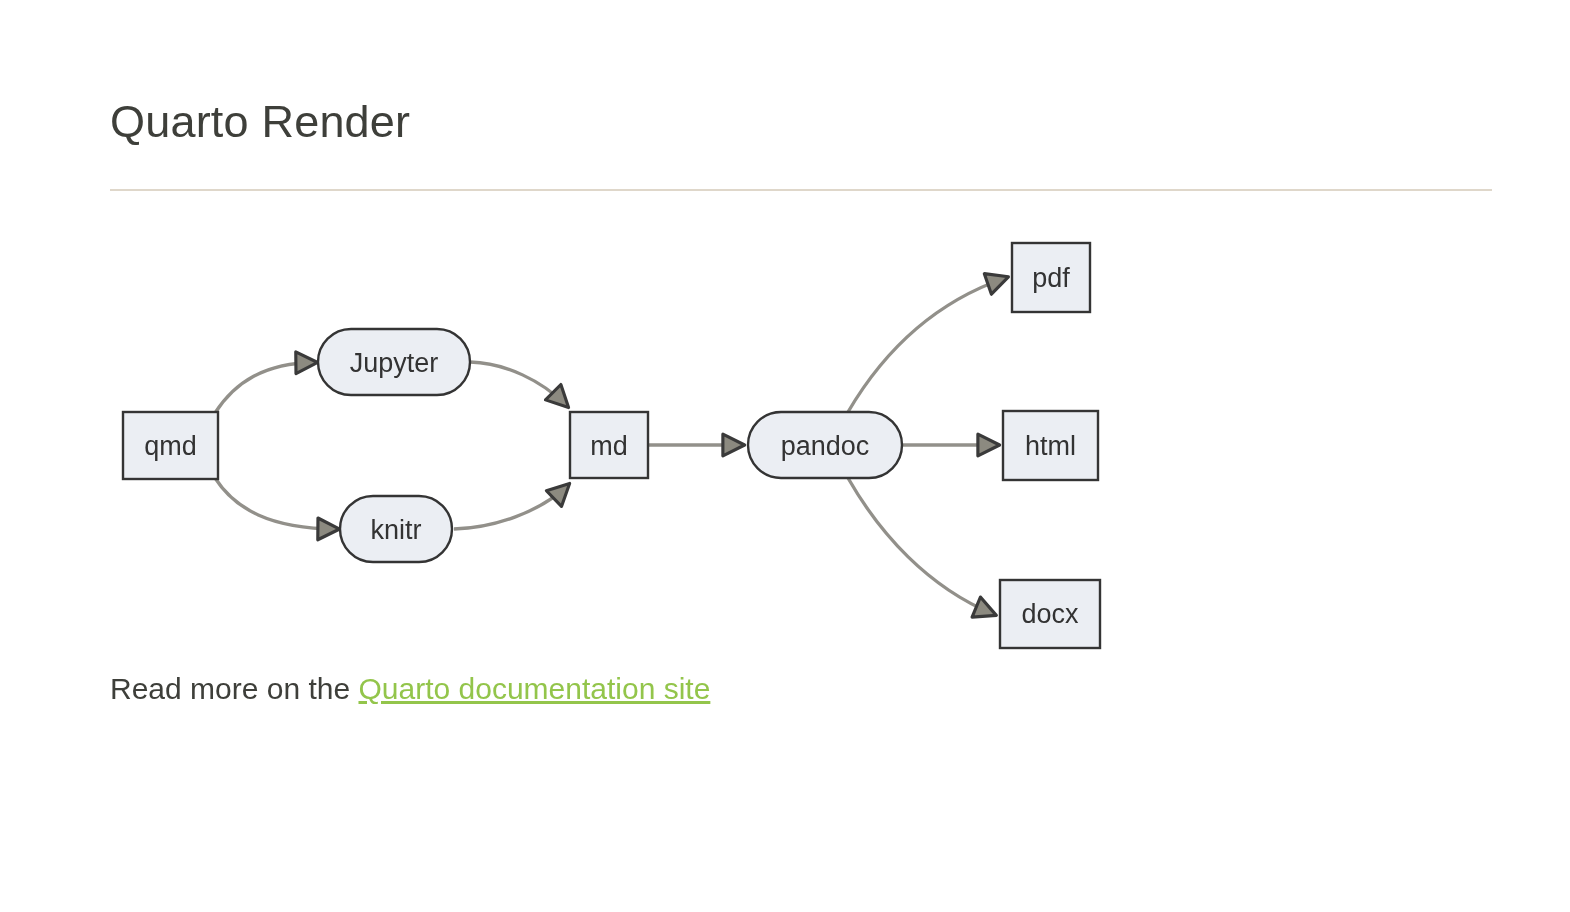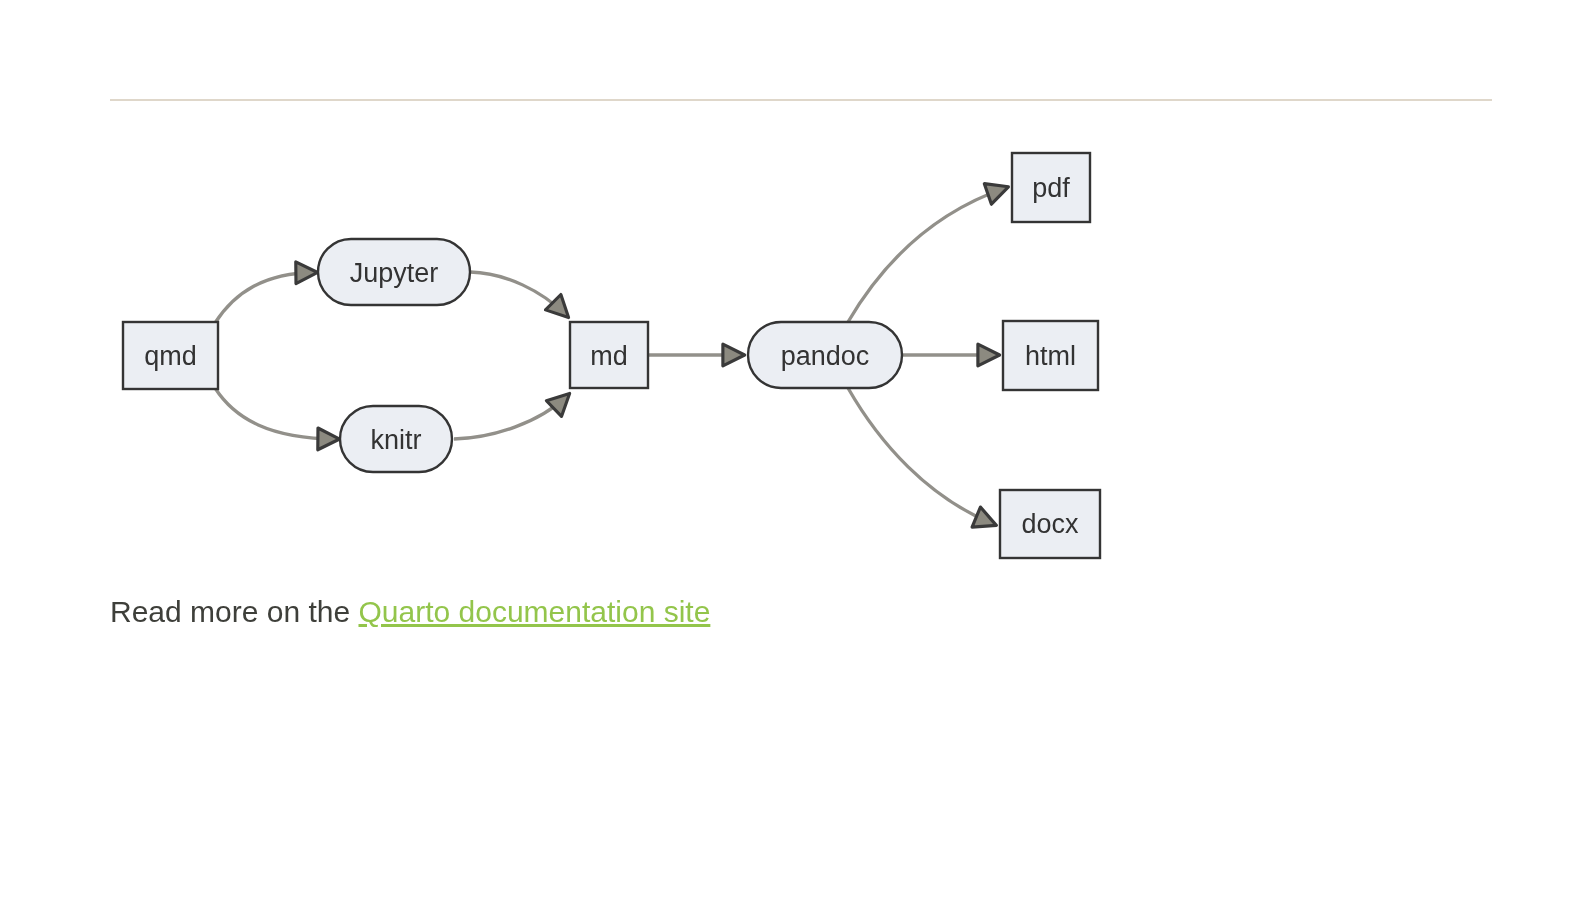--- a/index.html
+++ b/index.html
@@ -41,36 +41,37 @@
     font-size: 27px;
     fill: #333333;
     text-anchor: middle;
   }
   .edge {
     fill: none;
     stroke: #92908A;
     stroke-width: 3.3;
   }
   p.read-more {
-    margin-top: 13px;
+    margin-top: 0;
     font-size: 30px;
     line-height: 1.4;
     color: #3E3F3A;
   }
   a.doc-link {
     color: #93C54B;
     text-decoration: underline;
     cursor: pointer;
   }
 </style>
 </head>
 <body>
 
 <div class="content">
 
+  <h1 class="page-title">Quarto Render</h1>
 
   <hr class="title-rule">
 
   <svg class="diagram" width="1020" height="442" viewBox="0 0 1020 442">
     <defs>
       <marker id="arrow" viewBox="0 0 12 12" refX="9" refY="6" markerWidth="29" markerHeight="29" markerUnits="userSpaceOnUse" orient="auto">
         <path d="M1.5,1.5 L10.5,6 L1.5,10.5 Z" stroke="#3A3A3A" stroke-width="1.3" stroke-linejoin="round" fill="#8C8A80"></path>
       </marker>
     </defs>
 

